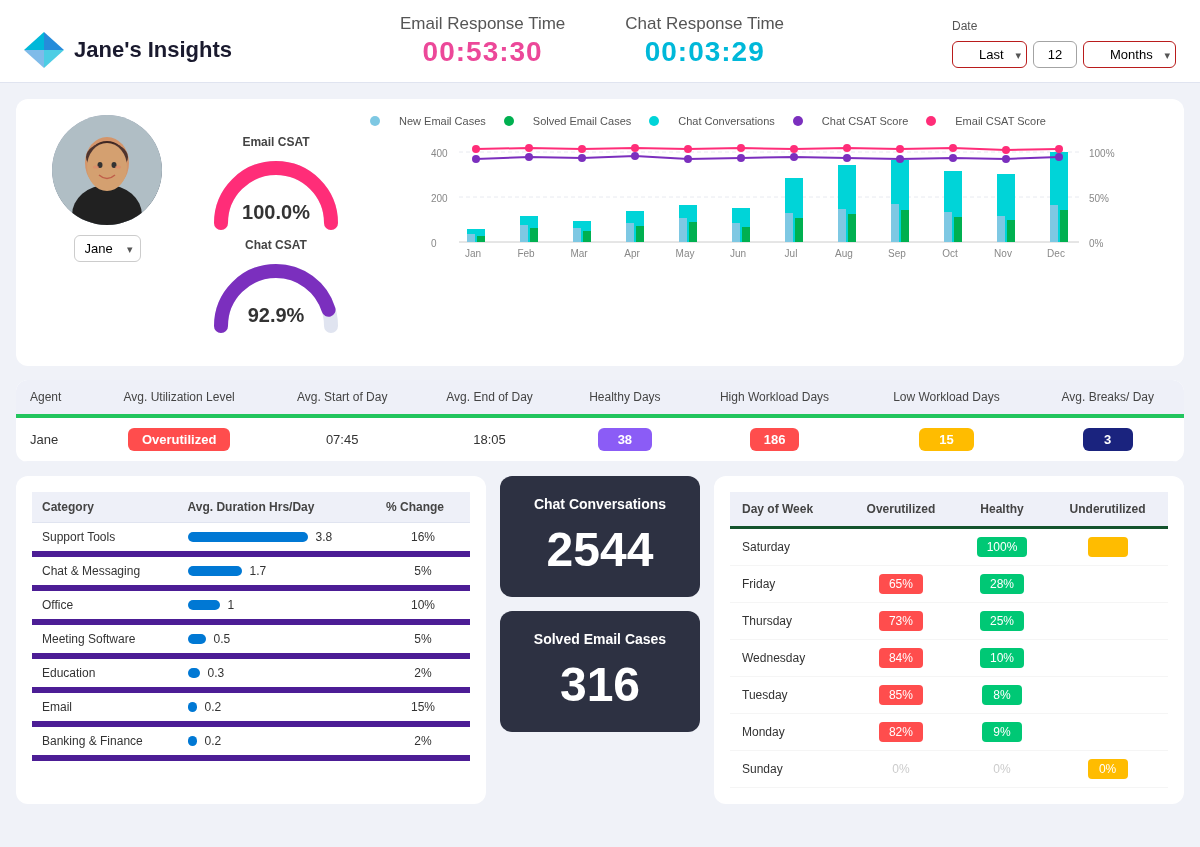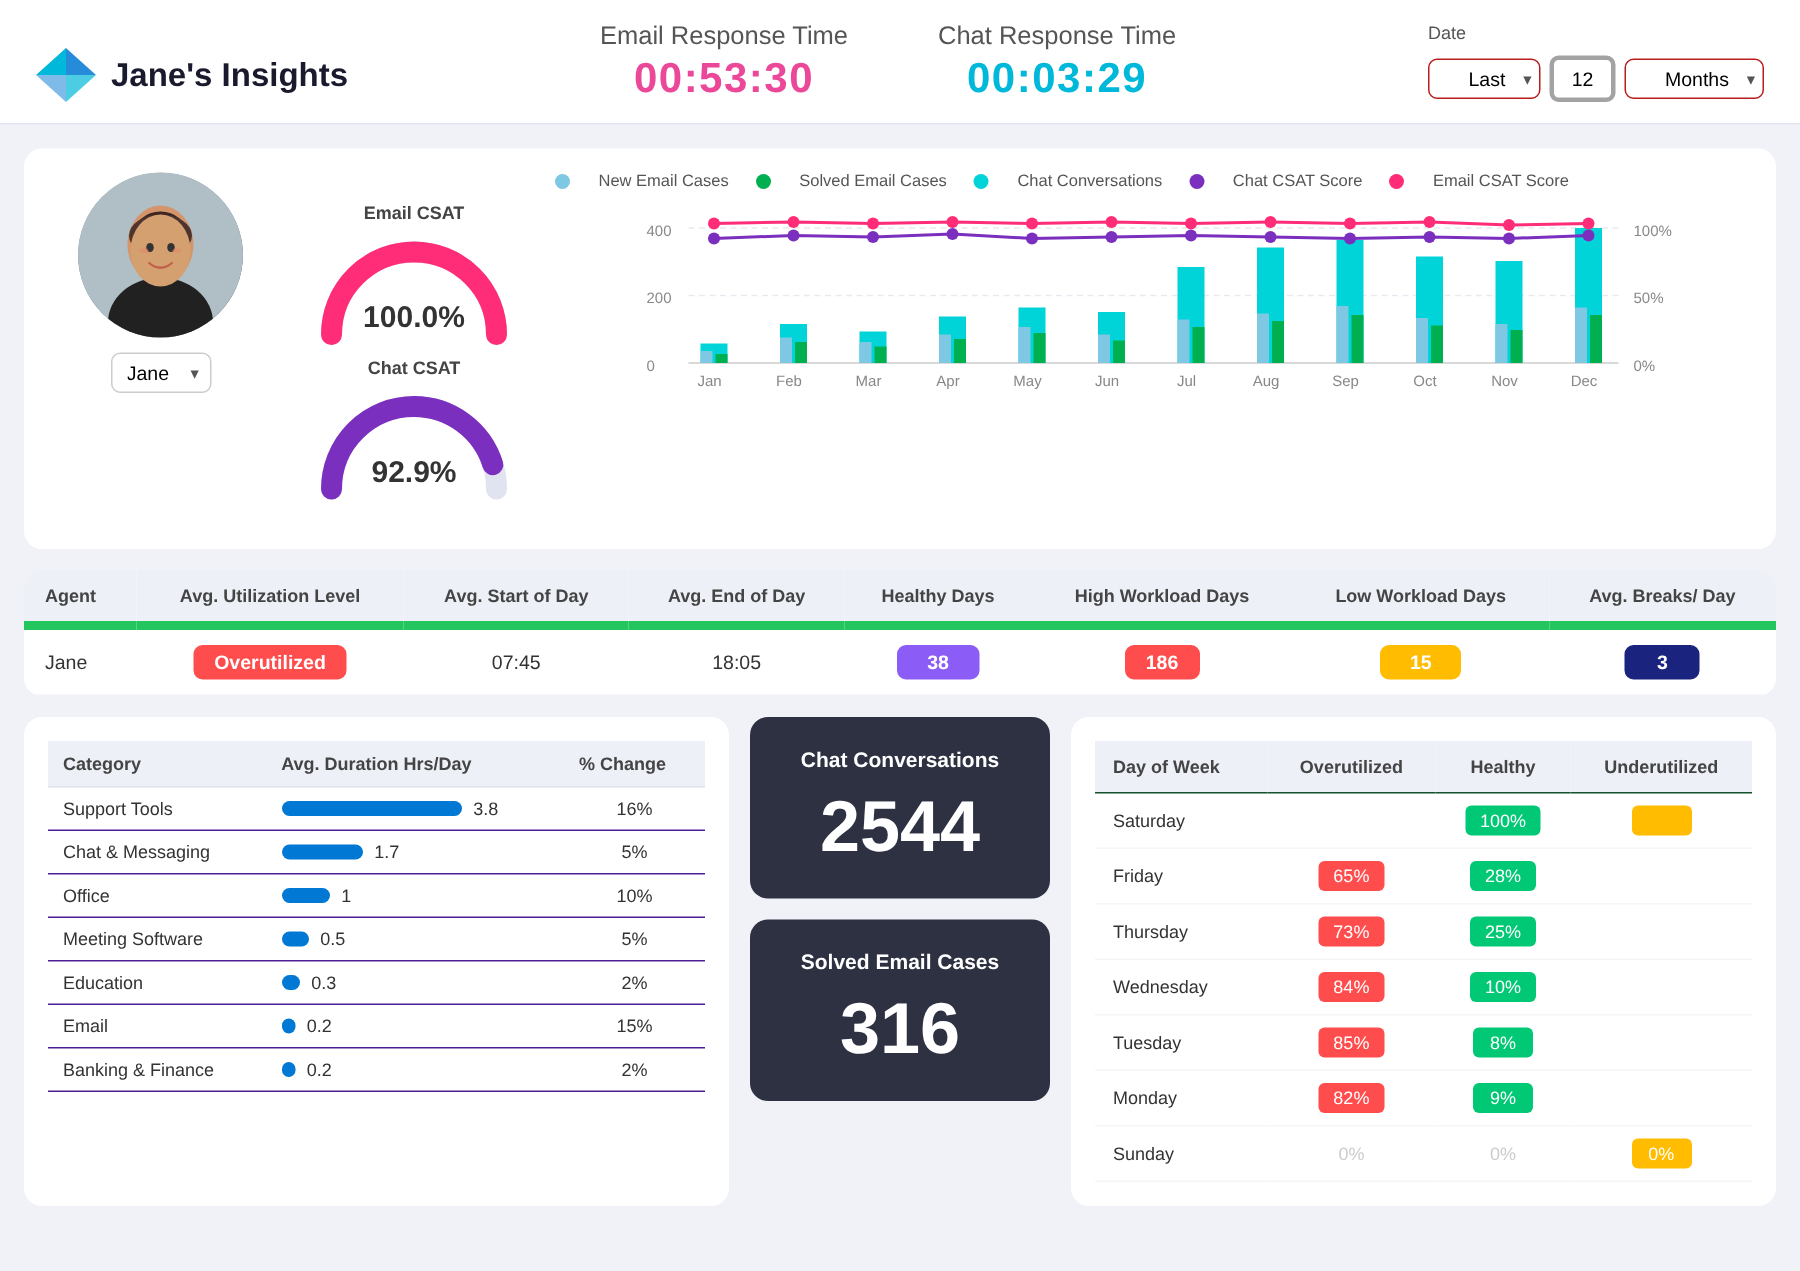--- a/index.html
+++ b/index.html
@@ -11,21 +11,21 @@
     .app-title { font-size: 22px; font-weight: 700; color: #1a1a2e; }
     .metrics-area { display: flex; gap: 60px; flex: 1; justify-content: center; }
     .metric-block { text-align: center; }
     .metric-label { font-size: 17px; color: #555; margin-bottom: 2px; }
     .metric-value-pink { font-size: 28px; font-weight: 800; color: #ec4899; letter-spacing: 1px; }
     .metric-value-blue { font-size: 28px; font-weight: 800; color: #00b8d9; letter-spacing: 1px; }
     .date-controls { display: flex; align-items: center; gap: 6px; margin-top: 4px; }
     .date-select { border: 1px solid #b91c1c; border-radius: 6px; padding: 5px 26px; font-size: 13px; cursor: pointer; background: #fff; appearance: none; padding-right: 22px; position: relative; }
     .select-wrap { position: relative; display: inline-block; }
     .select-wrap::after { content: '▾'; position: absolute; right: 6px; top: 50%; transform: translateY(-50%); pointer-events: none; font-size: 11px; color: #555; }
-    .date-num { border: 3px solid #a3a3a3; border-radius: 6px; padding: 5px 10px; font-size: 13px; background: #fff; width: 44px; text-align: center; }
+    .date-num { border: 1px solid #a3a3a3; border-radius: 6px; padding: 5px 10px; font-size: 13px; background: #fff; width: 44px; text-align: center; }
     .date-section { display: flex; flex-direction: column; align-items: flex-end; }
     .date-section-label { font-size: 12px; color: #555; margin-bottom: 4px; align-self: flex-start; }
 
     .main { padding: 16px; display: flex; flex-direction: column; gap: 14px; }
 
     
     .top-section { display: flex; gap: 14px; background: #fff; border-radius: 12px; padding: 16px; }
     .agent-panel { display: flex; flex-direction: column; align-items: center; gap: 10px; min-width: 150px; }
     .avatar-img { width: 110px; height: 110px; border-radius: 50%; background: linear-gradient(160deg, #b0b8c8 0%, #7a8a9a 50%, #3a4a5a 100%); position: relative; overflow: hidden; }
     .agent-select-wrap { position: relative; display: inline-block; }
@@ -40,49 +40,49 @@
 
     .chart-panel { flex: 1; }
     .chart-legend { display: flex; gap: 18px; flex-wrap: wrap; margin-bottom: 10px; }
     .legend-item { display: flex; align-items: center; gap: 19px; font-size: 11px; color: #555; }
     .legend-dot { width: 10px; height: 10px; border-radius: 50%; }
 
     
     .table-section { background: #fff; border-radius: 12px; overflow: hidden; }
     .data-table { width: 100%; border-collapse: collapse; }
     .data-table thead tr { background: #eef0f8; }
-    .data-table thead th { padding: 10px 14px; text-align: center; font-size: 12px; font-weight: 700; color: #444; border-bottom: 6px solid #22c55e; }
+    .data-table thead th { padding: 10px 14px; text-align: center; font-size: 12px; font-weight: 400; color: #444; border-bottom: 4px solid #22c55e; }
     .data-table tbody tr td { padding: 10px 14px; text-align: center; font-size: 13px; border-bottom: 1px solid #f0f2f8; }
     .data-table thead th:first-child, .data-table tbody tr td:first-child { text-align: left; }
     .badge-red { background: #ff4d4d; color: #fff; border-radius: 6px; padding: 4px 14px; font-size: 13px; font-weight: 600; display: inline-block; }
     .badge-green { background: #8b5cf6; color: #fff; border-radius: 6px; padding: 4px 20px; font-size: 13px; font-weight: 600; display: inline-block; min-width: 50px; }
     .badge-orange { background: #ffbc00; color: #fff; border-radius: 6px; padding: 4px 20px; font-size: 13px; font-weight: 600; display: inline-block; min-width: 50px; }
     .badge-darkblue { background: #1a237e; color: #fff; border-radius: 6px; padding: 4px 20px; font-size: 13px; font-weight: 600; display: inline-block; min-width: 50px; }
 
     
     .bottom-section { display: flex; gap: 14px; }
     .category-panel { background: #fff; border-radius: 12px; padding: 16px; flex: 1; }
     .category-table { width: 100%; border-collapse: collapse; }
     .category-table thead tr { background: #eef0f8; }
     .category-table thead th { padding: 8px 10px; font-size: 12px; font-weight: 600; color: #444; text-align: left; border-bottom: 1px solid #e0e4f0; }
-    .category-table tbody td { padding: 7px 10px; font-size: 12px; border-bottom: 1px solid #4c1d95; }
+    .category-table tbody td { padding: 7px 10px; font-size: 12px; border-bottom: 6px solid #4c1d95; }
     .category-table tbody td:last-child { text-align: center; }
     .bar-cell { display: flex; align-items: center; gap: 8px; }
     .bar-bg { height: 10px; border-radius: 5px; background: #0078d4; }
     .bar-val { font-size: 12px; color: #333; white-space: nowrap; }
 
     .stats-panel { display: flex; flex-direction: column; gap: 14px; min-width: 200px; }
     .stat-card { background: #2d3142; border-radius: 12px; padding: 20px; color: #fff; text-align: center; }
     .stat-card-label { font-size: 14px; font-weight: 600; margin-bottom: 10px; }
     .stat-card-value { font-size: 48px; font-weight: 800; }
 
     .workload-panel { background: #fff; border-radius: 12px; padding: 16px; flex: 1; }
     .workload-table { width: 100%; border-collapse: collapse; }
     .workload-table thead tr { background: #eef0f8; }
-    .workload-table thead th { padding: 10px 12px; font-size: 12px; font-weight: 600; color: #444; text-align: center; border-bottom: 1px solid #14532d; }
+    .workload-table thead th { padding: 10px 12px; font-size: 12px; font-weight: 600; color: #444; text-align: center; border-bottom: 3px solid #14532d; }
     .workload-table thead th:first-child { text-align: left; }
     .workload-table tbody td { padding: 8px 12px; text-align: center; font-size: 12px; border-bottom: 1px solid #f5f5f5; }
     .workload-table tbody td:first-child { text-align: left; }
     .wl-red { background: #ff4d4d; color: #fff; border-radius: 4px; padding: 3px 10px; display: inline-block; min-width: 40px; }
     .wl-green { background: #00c875; color: #fff; border-radius: 4px; padding: 3px 10px; display: inline-block; min-width: 40px; }
     .wl-yellow { background: #ffbc00; color: #fff; border-radius: 4px; padding: 3px 10px; display: inline-block; min-width: 40px; }
     .wl-empty { color: #ccc; }
 
     svg text { font-family: 'Segoe UI', Arial, sans-serif; }
   </style>

